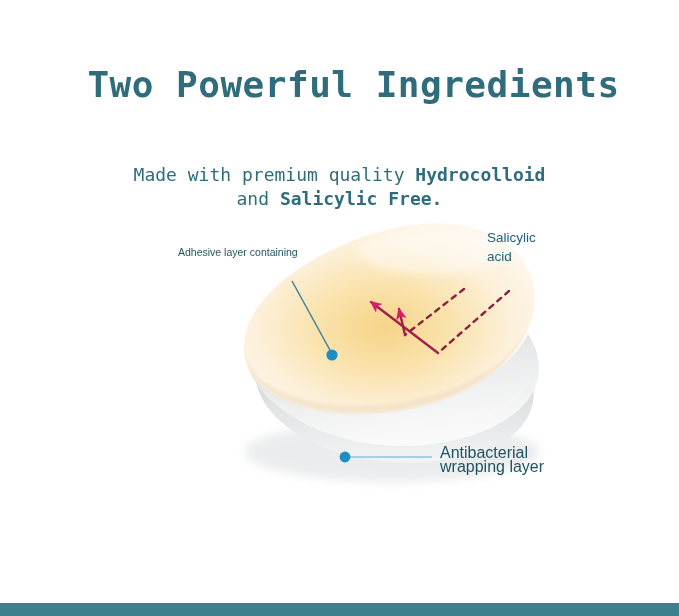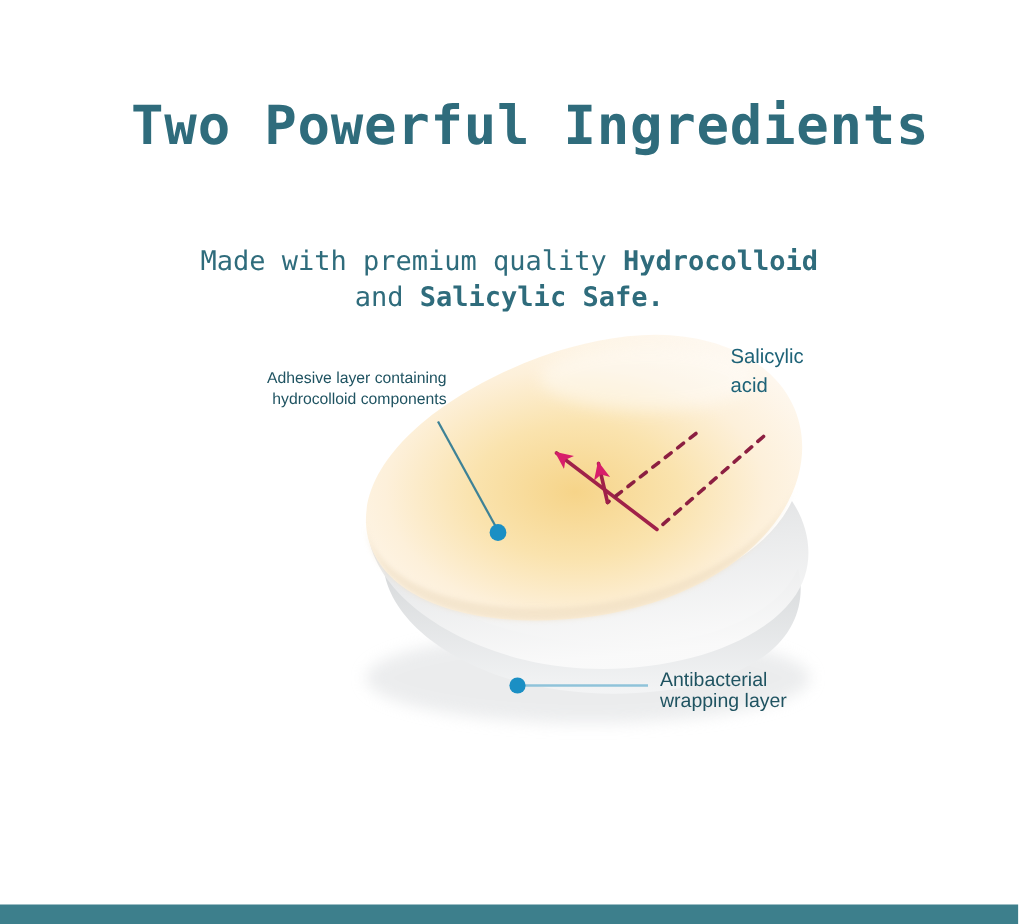--- a/index.html
+++ b/index.html
@@ -75,21 +75,21 @@
     top: 228px;
     width: 92px;
     font-size: 13.5px;
     line-height: 19px;
     text-align: left;
     color: #1E6378;
   }
   .anno-antibact {
     left: 440px;
     top: 446px;
-    font-size: 13px;
+    font-size: 16px;
     line-height: 14px;
     text-align: left;
   }
 
   
   .claims {
     position: absolute;
     left: 32px;
     top: 480px;
     font-family: "DejaVu Sans Mono", "Liberation Mono", monospace;
@@ -111,21 +111,21 @@
 </style>
 </head>
 <body>
 
 <div id="page">
 
   <div class="headline">Two Powerful Ingredients</div>
 
   <div class="subhead">
     <span><span>Made with premium quality </span><span class="em">Hydrocolloid</span></span><br>
-    <span><span>and </span><span class="em">Salicylic Safe.</span></span>
+    <span><span>and </span><span class="em">Salicylic Free.</span></span>
   </div>
 
   <div id="stage">
     <svg width="679" height="616" viewBox="0 0 679 616">
       <defs>
 
         <radialGradient id="patchFill" cx="48%" cy="55%" r="62%">
           <stop offset="0%" stop-color="#F6D489"></stop>
           <stop offset="38%" stop-color="#FAE3AE"></stop>
           <stop offset="70%" stop-color="#FDF0DA"></stop>
@@ -204,21 +204,20 @@
 
       <g>
         <line x1="348" y1="457" x2="432" y2="457" stroke="#8FC3DA" stroke-width="1.6"></line>
         <circle cx="345" cy="457" r="5.4" fill="#1B8FC4"></circle>
       </g>
     </svg>
 
     
     <div class="anno anno-adhesive">
       <div>Adhesive layer containing</div>
-      <div>hydrocolloid components</div>
     </div>
 
     <div class="anno anno-salicylic">
       <div>Salicylic</div>
       <div>acid</div>
     </div>
 
     <div class="anno anno-antibact">
       <div>Antibacterial</div>
       <div>wrapping layer</div>

